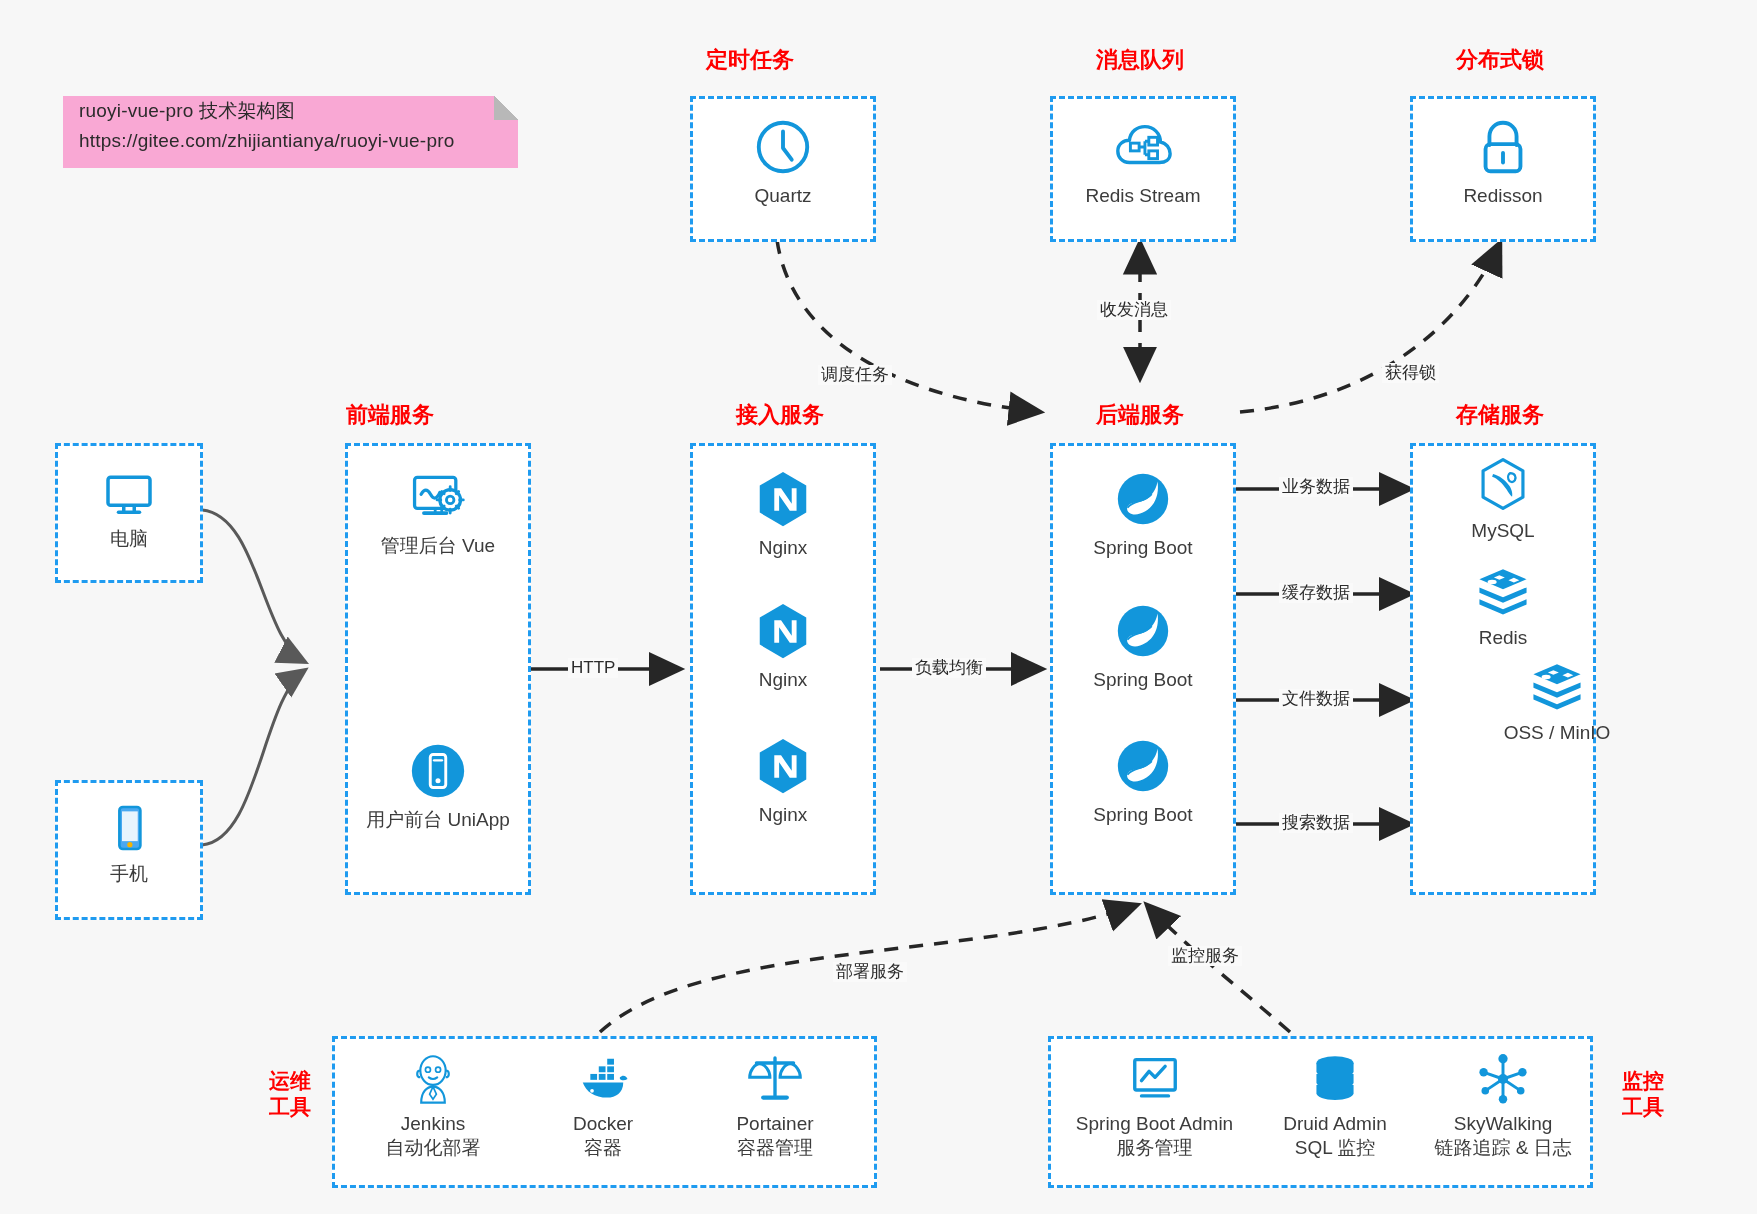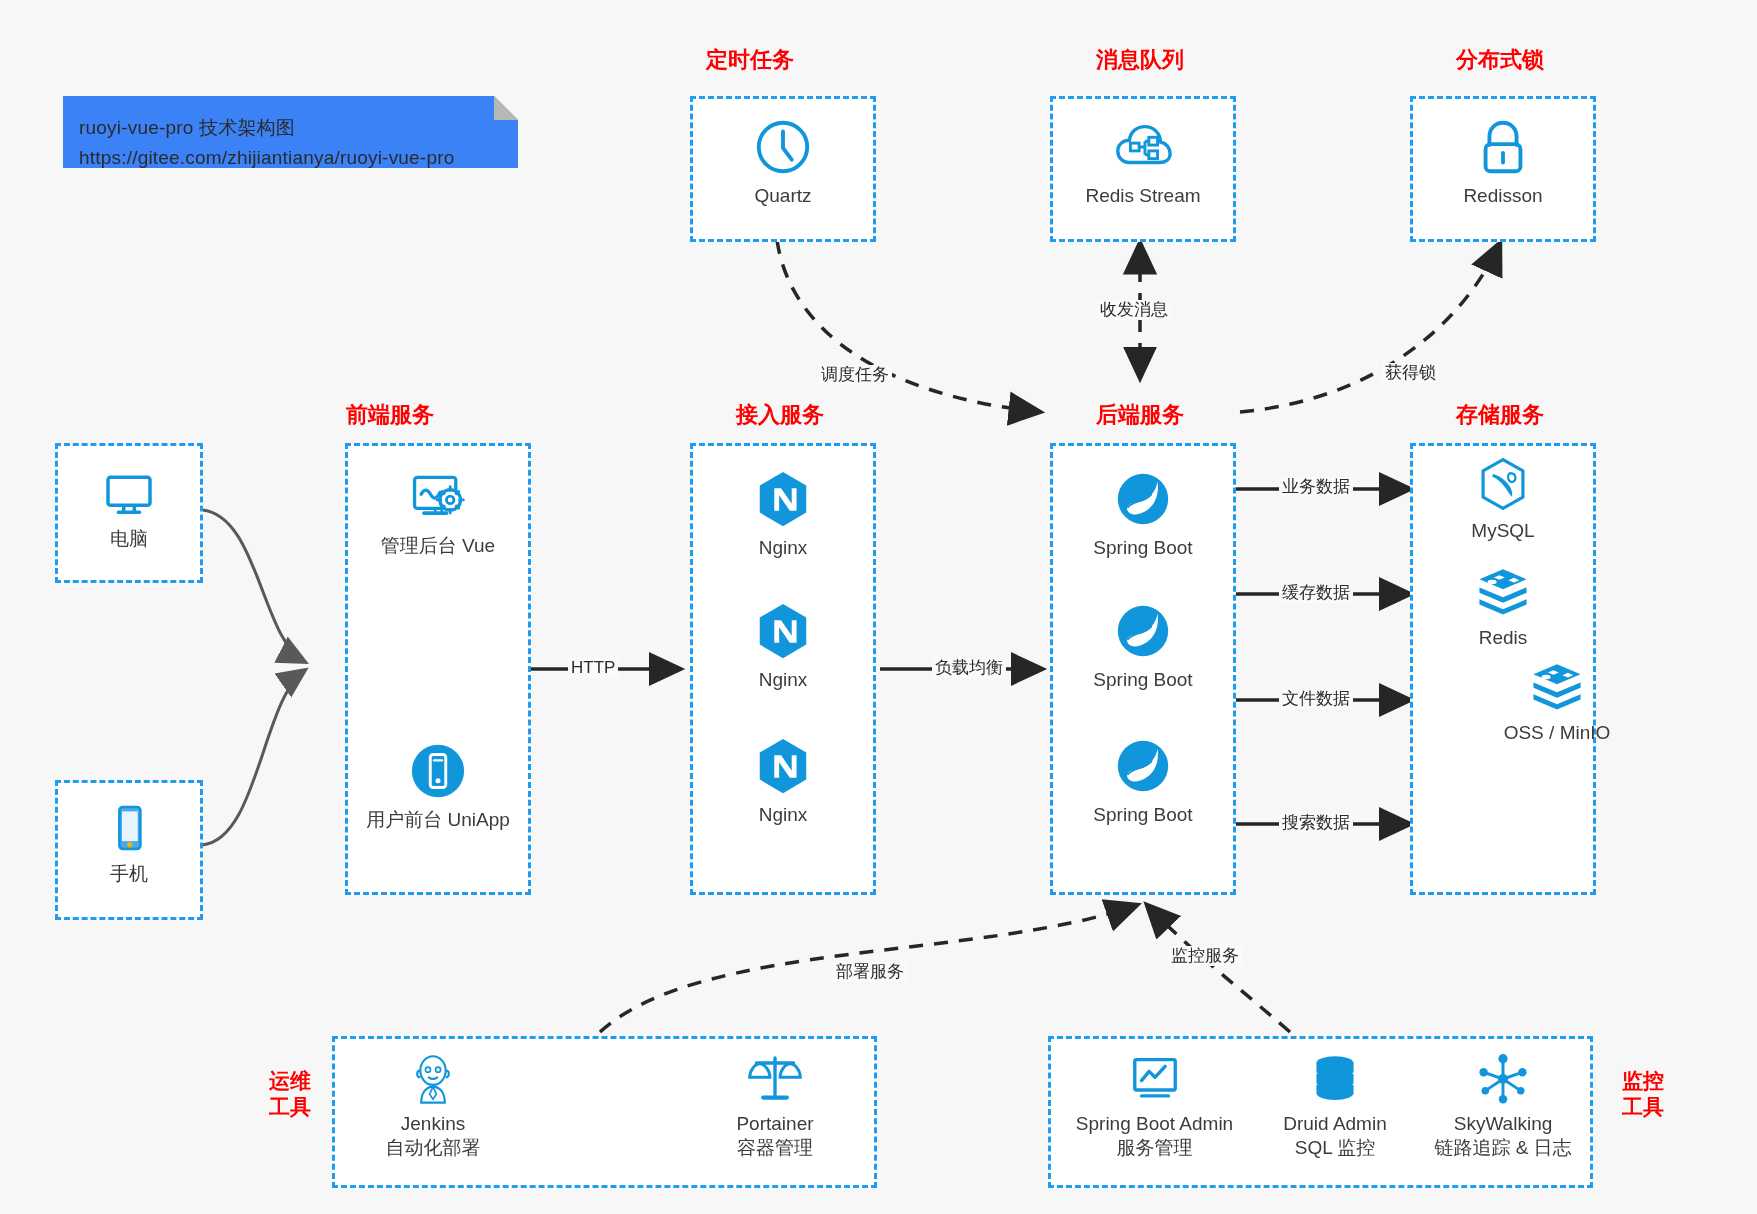--- a/index.html
+++ b/index.html
@@ -9,23 +9,23 @@
     font-family:"Liberation Sans","DejaVu Sans",sans-serif;
     position:relative;
     overflow:hidden;
   }
   #stage{position:absolute;left:0;top:0;width:1757px;height:1214px;}
   .abs{position:absolute;}
 
   
   .note{
     left:63px;top:96px;width:455px;height:72px;
-    background:#3b82f6;
+    background:#f9a8d4;
     box-sizing:border-box;
-    padding:17px 16px 0 16px;
+    padding:0 16px 0 16px;
   }
   .note-fold{
     left:494px;top:96px;width:24px;height:24px;
     background:linear-gradient(225deg,#f7f7f7 0 50%,#b8b8b8 50% 100%);
   }
   .note-line{
     font-size:19px;color:#2b2b2b;line-height:30px;white-space:nowrap;
     letter-spacing:.2px;
   }
 
@@ -349,21 +349,21 @@
         <path d="M22 17 L28 14.5 L34 17 L28 19.5 Z" fill="#ffffff"></path>
         <path d="M38 20 L44 17.5 L50 20 L44 22.5 Z" fill="#ffffff"></path>
         <ellipse cx="20" cy="22" rx="5" ry="2.5" fill="#ffffff"></ellipse>
       </svg>
     </span>
     <span class="lbl">OSS / MinIO</span>
   </div>
 
 
   <div class="elabel" style="left:568px;top:658px;">HTTP</div>
-  <div class="elabel" style="left:932px;top:658px;text-align:right;">负载均衡</div>
+  <div class="elabel" style="left:912px;top:658px;text-align:right;">负载均衡</div>
 
   <div class="elabel" style="left:1279px;top:477px;">业务数据</div>
   <div class="elabel" style="left:1279px;top:583px;">缓存数据</div>
   <div class="elabel" style="left:1279px;top:689px;">文件数据</div>
   <div class="elabel" style="left:1279px;top:813px;">搜索数据</div>
 
   <div class="elabel" style="left:818px;top:365px;">调度任务</div>
   <div class="elabel" style="left:1097px;top:300px;">收发消息</div>
   <div class="elabel" style="left:1382px;top:363px;">获得锁</div>
 
@@ -387,20 +387,39 @@
         <circle cx="38" cy="21" r="3" fill="none" stroke="#1296db" stroke-width="2"></circle>
         <path d="M27 30 q5 4 10 0" fill="none" stroke="#1296db" stroke-width="2.5" stroke-linecap="round"></path>
         <path d="M18 60 C18 47 25 41 32 41 C39 41 46 47 46 60 Z" fill="none" stroke="#1296db" stroke-width="2.5"></path>
         <path d="M32 41 L28 50 L32 56 L36 50 Z" fill="none" stroke="#1296db" stroke-width="2"></path>
       </svg>
     </span>
     <span class="lbl">Jenkins</span>
     <span class="lbl2">自动化部署</span>
   </div>
 
+  <div class="node" style="left:518px;top:1052px;width:170px;">
+    <span class="ico">
+      <svg width="54" height="54" viewBox="0 0 64 64">
+        <g fill="#1296db">
+          <rect x="17" y="26" width="8" height="7"></rect>
+          <rect x="27" y="26" width="8" height="7"></rect>
+          <rect x="37" y="26" width="8" height="7"></rect>
+          <rect x="27" y="17" width="8" height="7"></rect>
+          <rect x="37" y="17" width="8" height="7"></rect>
+          <rect x="37" y="8" width="8" height="7"></rect>
+        </g>
+        <path d="M8 36 L56 36 C56 48 47 54 37 54 C22 54 12 47 8 36 Z" fill="#1296db"></path>
+        <path d="M52 30 C56 26 60 29 61 32 C58 34 54 34 52 32 Z" fill="#1296db"></path>
+        <circle cx="19" cy="46" r="2.2" fill="#ffffff"></circle>
+      </svg>
+    </span>
+    <span class="lbl">Docker</span>
+    <span class="lbl2">容器</span>
+  </div>
 
   <div class="node" style="left:690px;top:1052px;width:170px;">
     <span class="ico">
       <svg width="54" height="54" viewBox="0 0 64 64">
         <line x1="32" y1="7" x2="32" y2="52" stroke="#1296db" stroke-width="4" stroke-linecap="round"></line>
         <line x1="10" y1="13" x2="54" y2="13" stroke="#1296db" stroke-width="4" stroke-linecap="round"></line>
         <line x1="18" y1="54" x2="46" y2="54" stroke="#1296db" stroke-width="5" stroke-linecap="round"></line>
         <path d="M2 30 C2 22 8 14 14 14 C20 14 26 22 26 30 Z" fill="none" stroke="#1296db" stroke-width="3.5"></path>
         <path d="M38 30 C38 22 44 14 50 14 C56 14 62 22 62 30 Z" fill="none" stroke="#1296db" stroke-width="3.5"></path>
       </svg>

